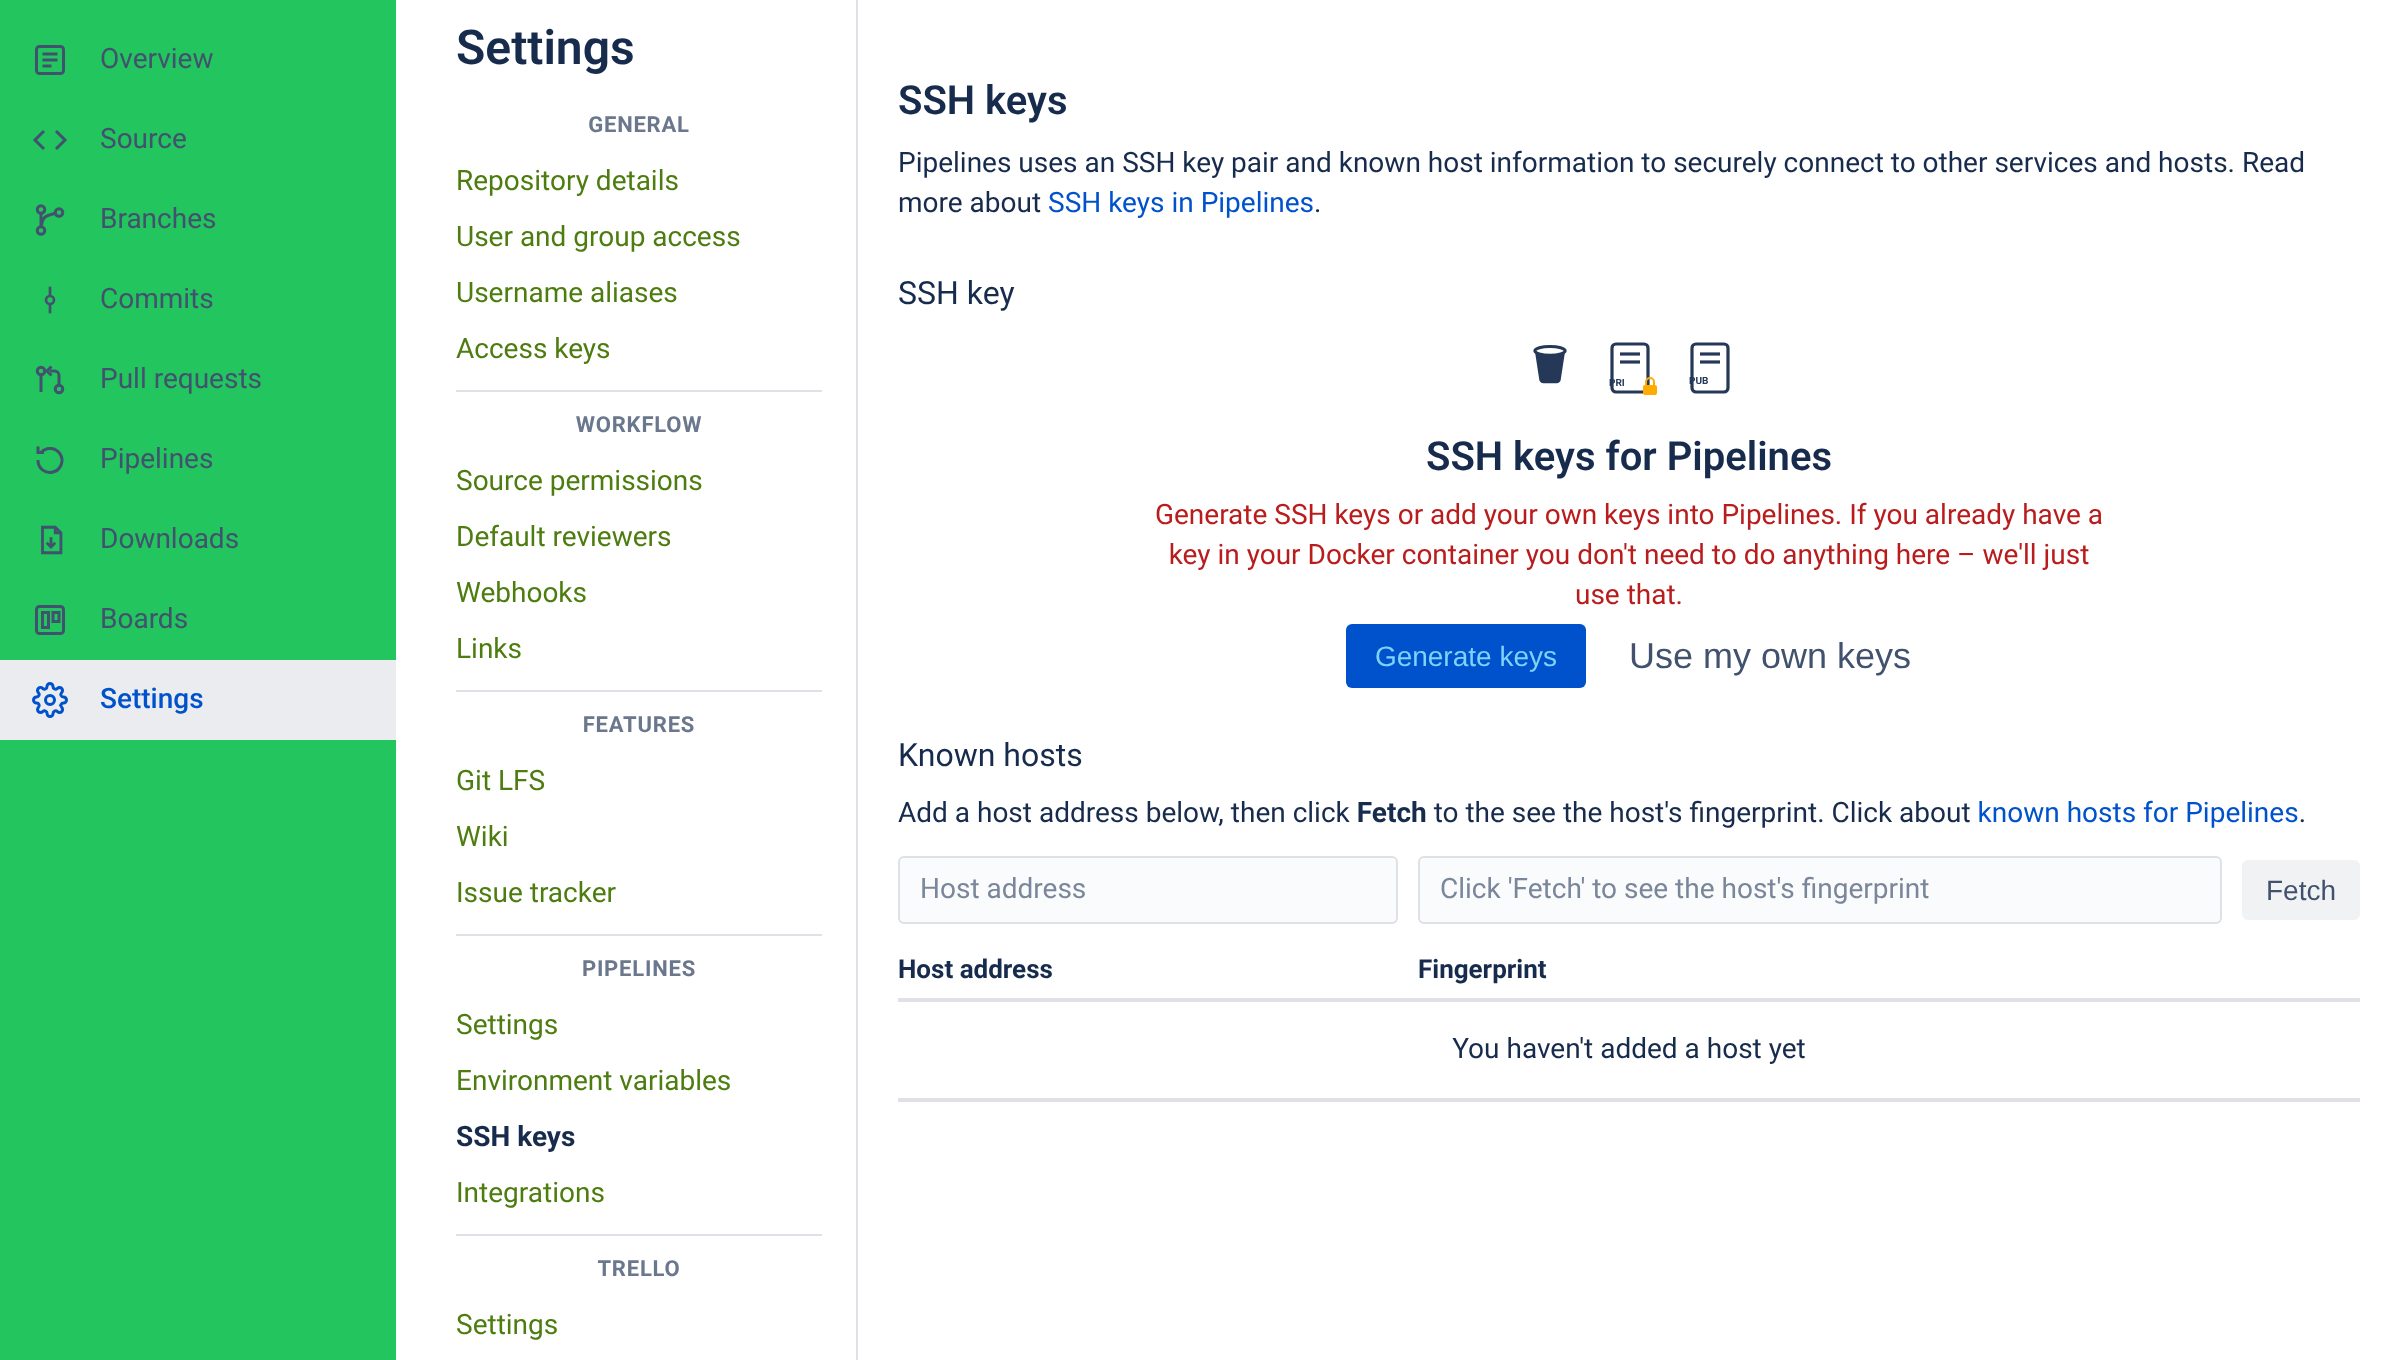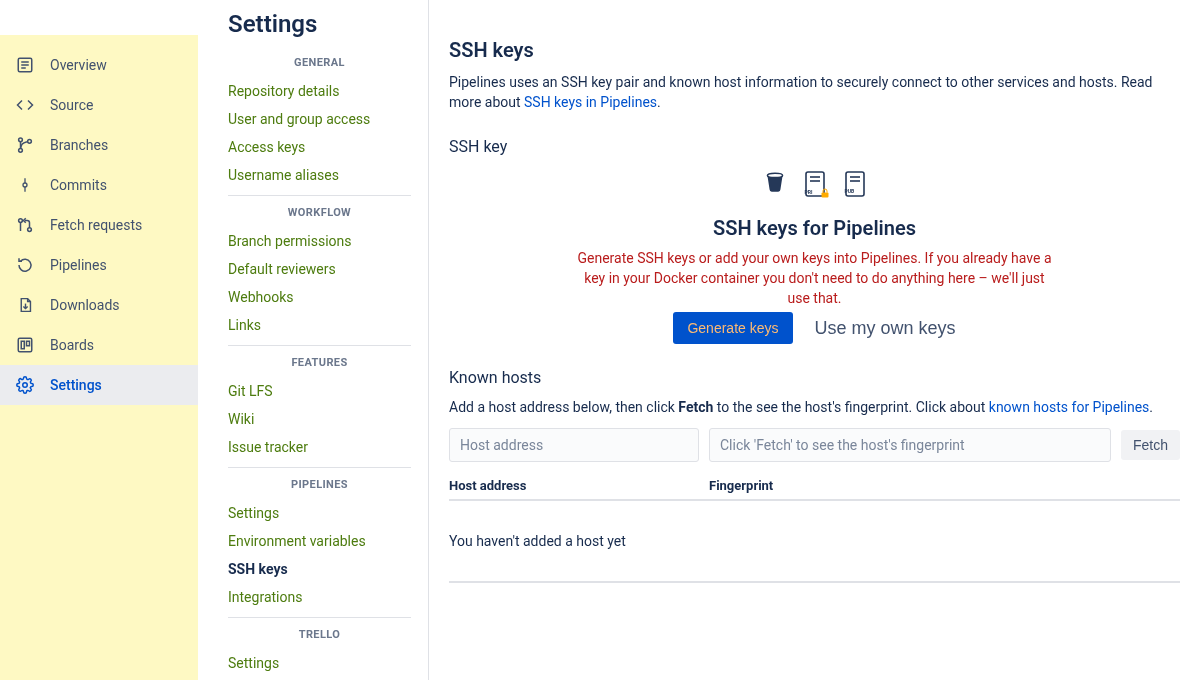--- a/index.html
+++ b/index.html
@@ -10,24 +10,23 @@
   background: #fff;
   display: flex;
   width: 1200px;
   height: 680px;
   overflow: hidden;
 }
 
 
 .left-nav {
   width: 198px;
-  background: #fef9c3;
+  background: #22c55e;
   padding: 10px 0;
   flex-shrink: 0;
-  margin-top: 35px;
 }
 .nav-item {
   display: flex;
   align-items: center;
   padding: 9px 14px;
   cursor: pointer;
   color: #42526E;
 }
 .nav-item .nav-icon {
   width: 22px;
@@ -130,21 +129,21 @@
 }
 .promo-text {
   color: #b91c1c;
   max-width: 480px;
   margin: 0 auto 4px auto;
   line-height: 1.45;
 }
 .btn-row { display: flex; justify-content: center; gap: 22px; align-items: center; }
 .btn-primary {
   background: #0052CC;
-  color: #fdba74;
+  color: #7dd3fc;
   border: none;
   padding: 8px 14px;
   border-radius: 3px;
   font-size: 14px;
   font-weight: 500;
   cursor: pointer;
 }
 .btn-link {
   background: none;
   border: none;
@@ -184,22 +183,23 @@
   padding-bottom: 6px;
   margin-top: 14px;
 }
 .th {
   font-weight: 700;
   color: #172B4D;
   font-size: 13px;
 }
 .th1 { width: 260px; }
 .empty-msg {
-  color: #172B4D;
-  padding: 32px 0;
+  text-align: center;
+  color: #172B4D;
+  padding: 16px 0;
   border-bottom: 2px solid #DFE1E6;
 }
 </style>
 </head>
 <body>
 
 <nav class="left-nav">
   <div class="nav-item">
     <span class="nav-icon">
       <svg width="18" height="18" viewBox="0 0 24 24" fill="none" stroke="currentColor" stroke-width="2">
@@ -245,21 +245,21 @@
   <div class="nav-item">
     <span class="nav-icon">
       <svg width="18" height="18" viewBox="0 0 24 24" fill="none" stroke="currentColor" stroke-width="2">
           <circle cx="6" cy="6" r="2.5"></circle>
           <circle cx="18" cy="18" r="2.5"></circle>
           <line x1="6" y1="8.5" x2="6" y2="20"></line>
           <path d="M12 6h3a3 3 0 0 1 3 3v6.5"></path>
           <polyline points="13 3 10 6 13 9"></polyline>
         </svg>
     </span>
-    <span class="nav-label">Fetch requests</span>
+    <span class="nav-label">Pull requests</span>
   </div>
   <div class="nav-item">
     <span class="nav-icon">
       <svg width="18" height="18" viewBox="0 0 24 24" fill="none" stroke="currentColor" stroke-width="2">
           <path d="M4 12a8 8 0 1 0 2-5"></path>
           <polyline points="4 3 4 7 8 7"></polyline>
         </svg>
     </span>
     <span class="nav-label">Pipelines</span>
   </div>
@@ -295,27 +295,27 @@
   </div>
 </nav>
 
 <aside class="settings-col">
   <h1 class="settings-title">Settings</h1>
 
   <div class="section-block">
     <div class="section-header">GENERAL</div>
     <a class="set-link">Repository details</a>
     <a class="set-link">User and group access</a>
+    <a class="set-link">Username aliases</a>
     <a class="set-link">Access keys</a>
-    <a class="set-link">Username aliases</a>
   </div>
 
   <div class="section-block">
     <div class="section-header">WORKFLOW</div>
-    <a class="set-link">Branch permissions</a>
+    <a class="set-link">Source permissions</a>
     <a class="set-link">Default reviewers</a>
     <a class="set-link">Webhooks</a>
     <a class="set-link">Links</a>
   </div>
 
   <div class="section-block">
     <div class="section-header">FEATURES</div>
     <a class="set-link">Git LFS</a>
     <a class="set-link">Wiki</a>
     <a class="set-link">Issue tracker</a>

